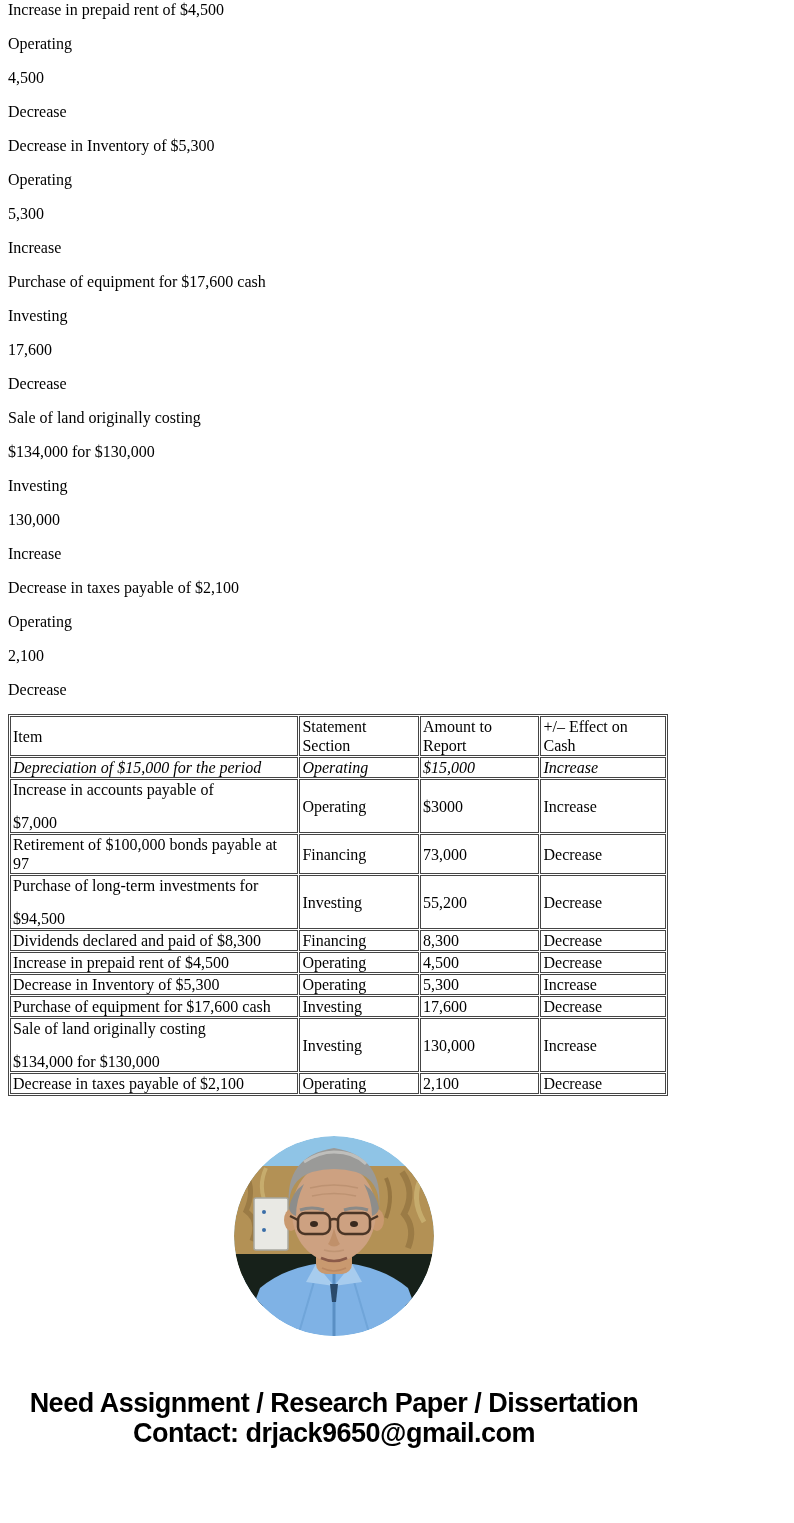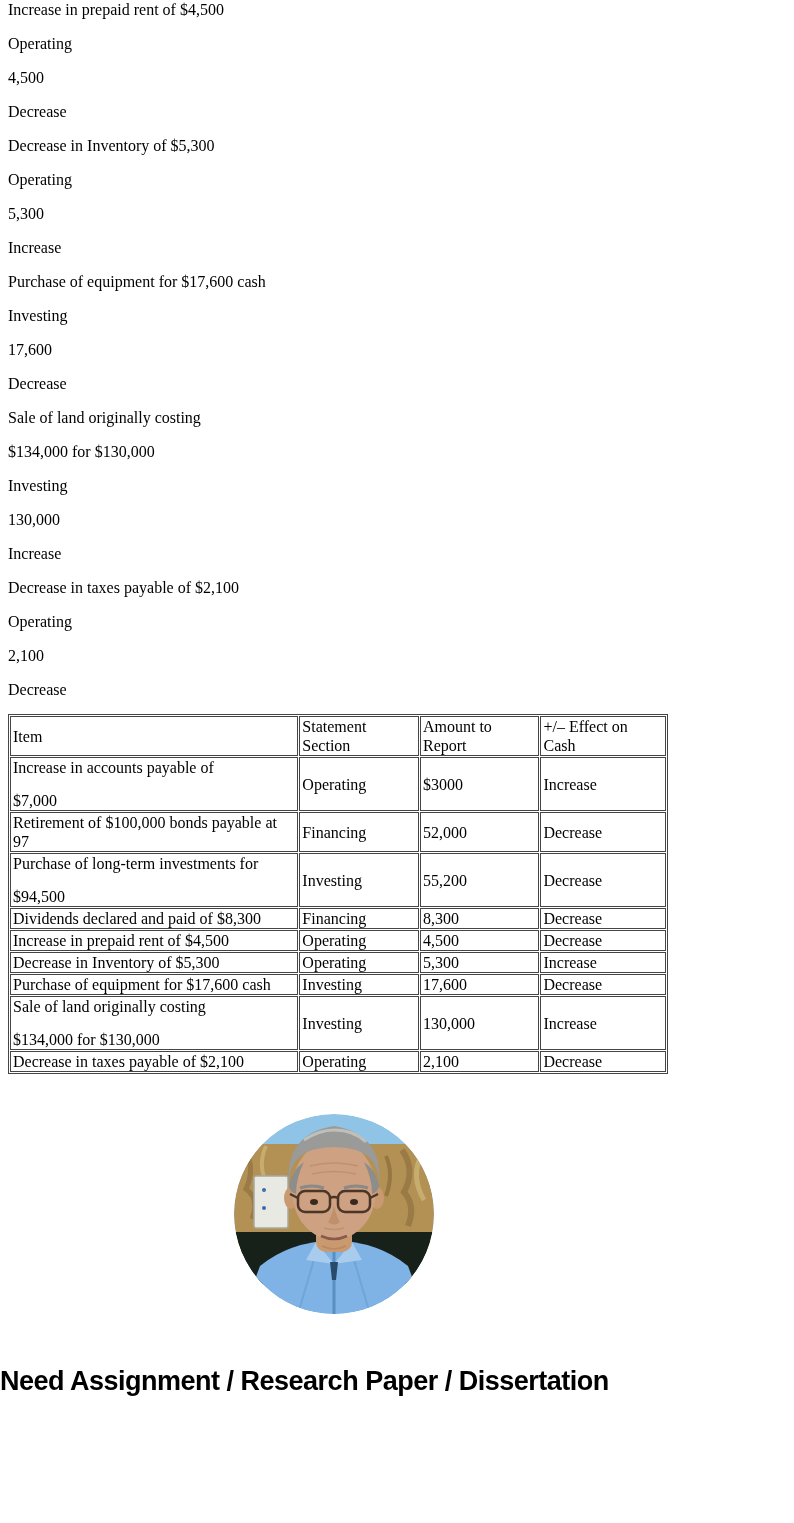--- a/index.html
+++ b/index.html
@@ -51,20 +51,21 @@
     width: 200px;
     height: 200px;
     border-radius: 50%;
     overflow: hidden;
     display: block;
   }
 
   
   .footer {
     margin-top: 52px;
+    text-align: center;
     font-family: "Liberation Sans", sans-serif;
     font-weight: 700;
     font-size: 27px;
     line-height: 30px;
     letter-spacing: -0.5px;
     color: #000000;
   }
 </style>
 </head>
 <body>
@@ -97,38 +98,46 @@
 
   <table class="cf-table">
     <tbody>
       <tr>
         <td class="c1">Item</td>
         <td class="c2">Statement Section</td>
         <td class="c3">Amount to Report</td>
         <td class="c4">+/– Effect on Cash</td>
       </tr>
 
+      <tr class="italic-row">
+        <td class="c1">
+            <p class="cell-p">Depreciation of $15,000 for the period</p>
+          </td>
+        <td class="c2">Operating</td>
+        <td class="c3">$15,000</td>
+        <td class="c4">Increase</td>
+      </tr>
 
 
       <tr>
         <td class="c1">
           <p class="cell-p">Increase in accounts payable of</p>
           <p class="cell-p">$7,000</p>
         </td>
         <td class="c2">Operating</td>
         <td class="c3">$3000</td>
         <td class="c4">Increase</td>
       </tr>
 
       <tr>
         <td class="c1">
             <p class="cell-p">Retirement of $100,000 bonds payable at 97</p>
           </td>
         <td class="c2">Financing</td>
-        <td class="c3">52,000</td>
+        <td class="c3">73,000</td>
         <td class="c4">Decrease</td>
       </tr>
 
       <tr>
         <td class="c1">
           <p class="cell-p">Purchase of long-term investments for</p>
           <p class="cell-p">$94,500</p>
         </td>
         <td class="c2">Investing</td>
         <td class="c3">55,200</td>
@@ -255,15 +264,16 @@
         <path d="M87,122 Q100,128 113,122" stroke="#8a5a48" stroke-width="2.5" fill="none"></path>
         <path d="M90,114 Q100,117 110,114" stroke="#b98f6e" stroke-width="1.5" fill="none" opacity="0.7"></path>
 
         <path d="M88,132 Q100,138 112,132" stroke="#b07d5a" stroke-width="1.5" fill="none" opacity="0.6"></path>
       </g>
     </svg>
   </div>
 
   <div class="footer">
     <div>Need Assignment / Research Paper / Dissertation</div>
+    <div>Contact: drjack9650@gmail.com</div>
   </div>
 
 </div>
 
 </body></html>

